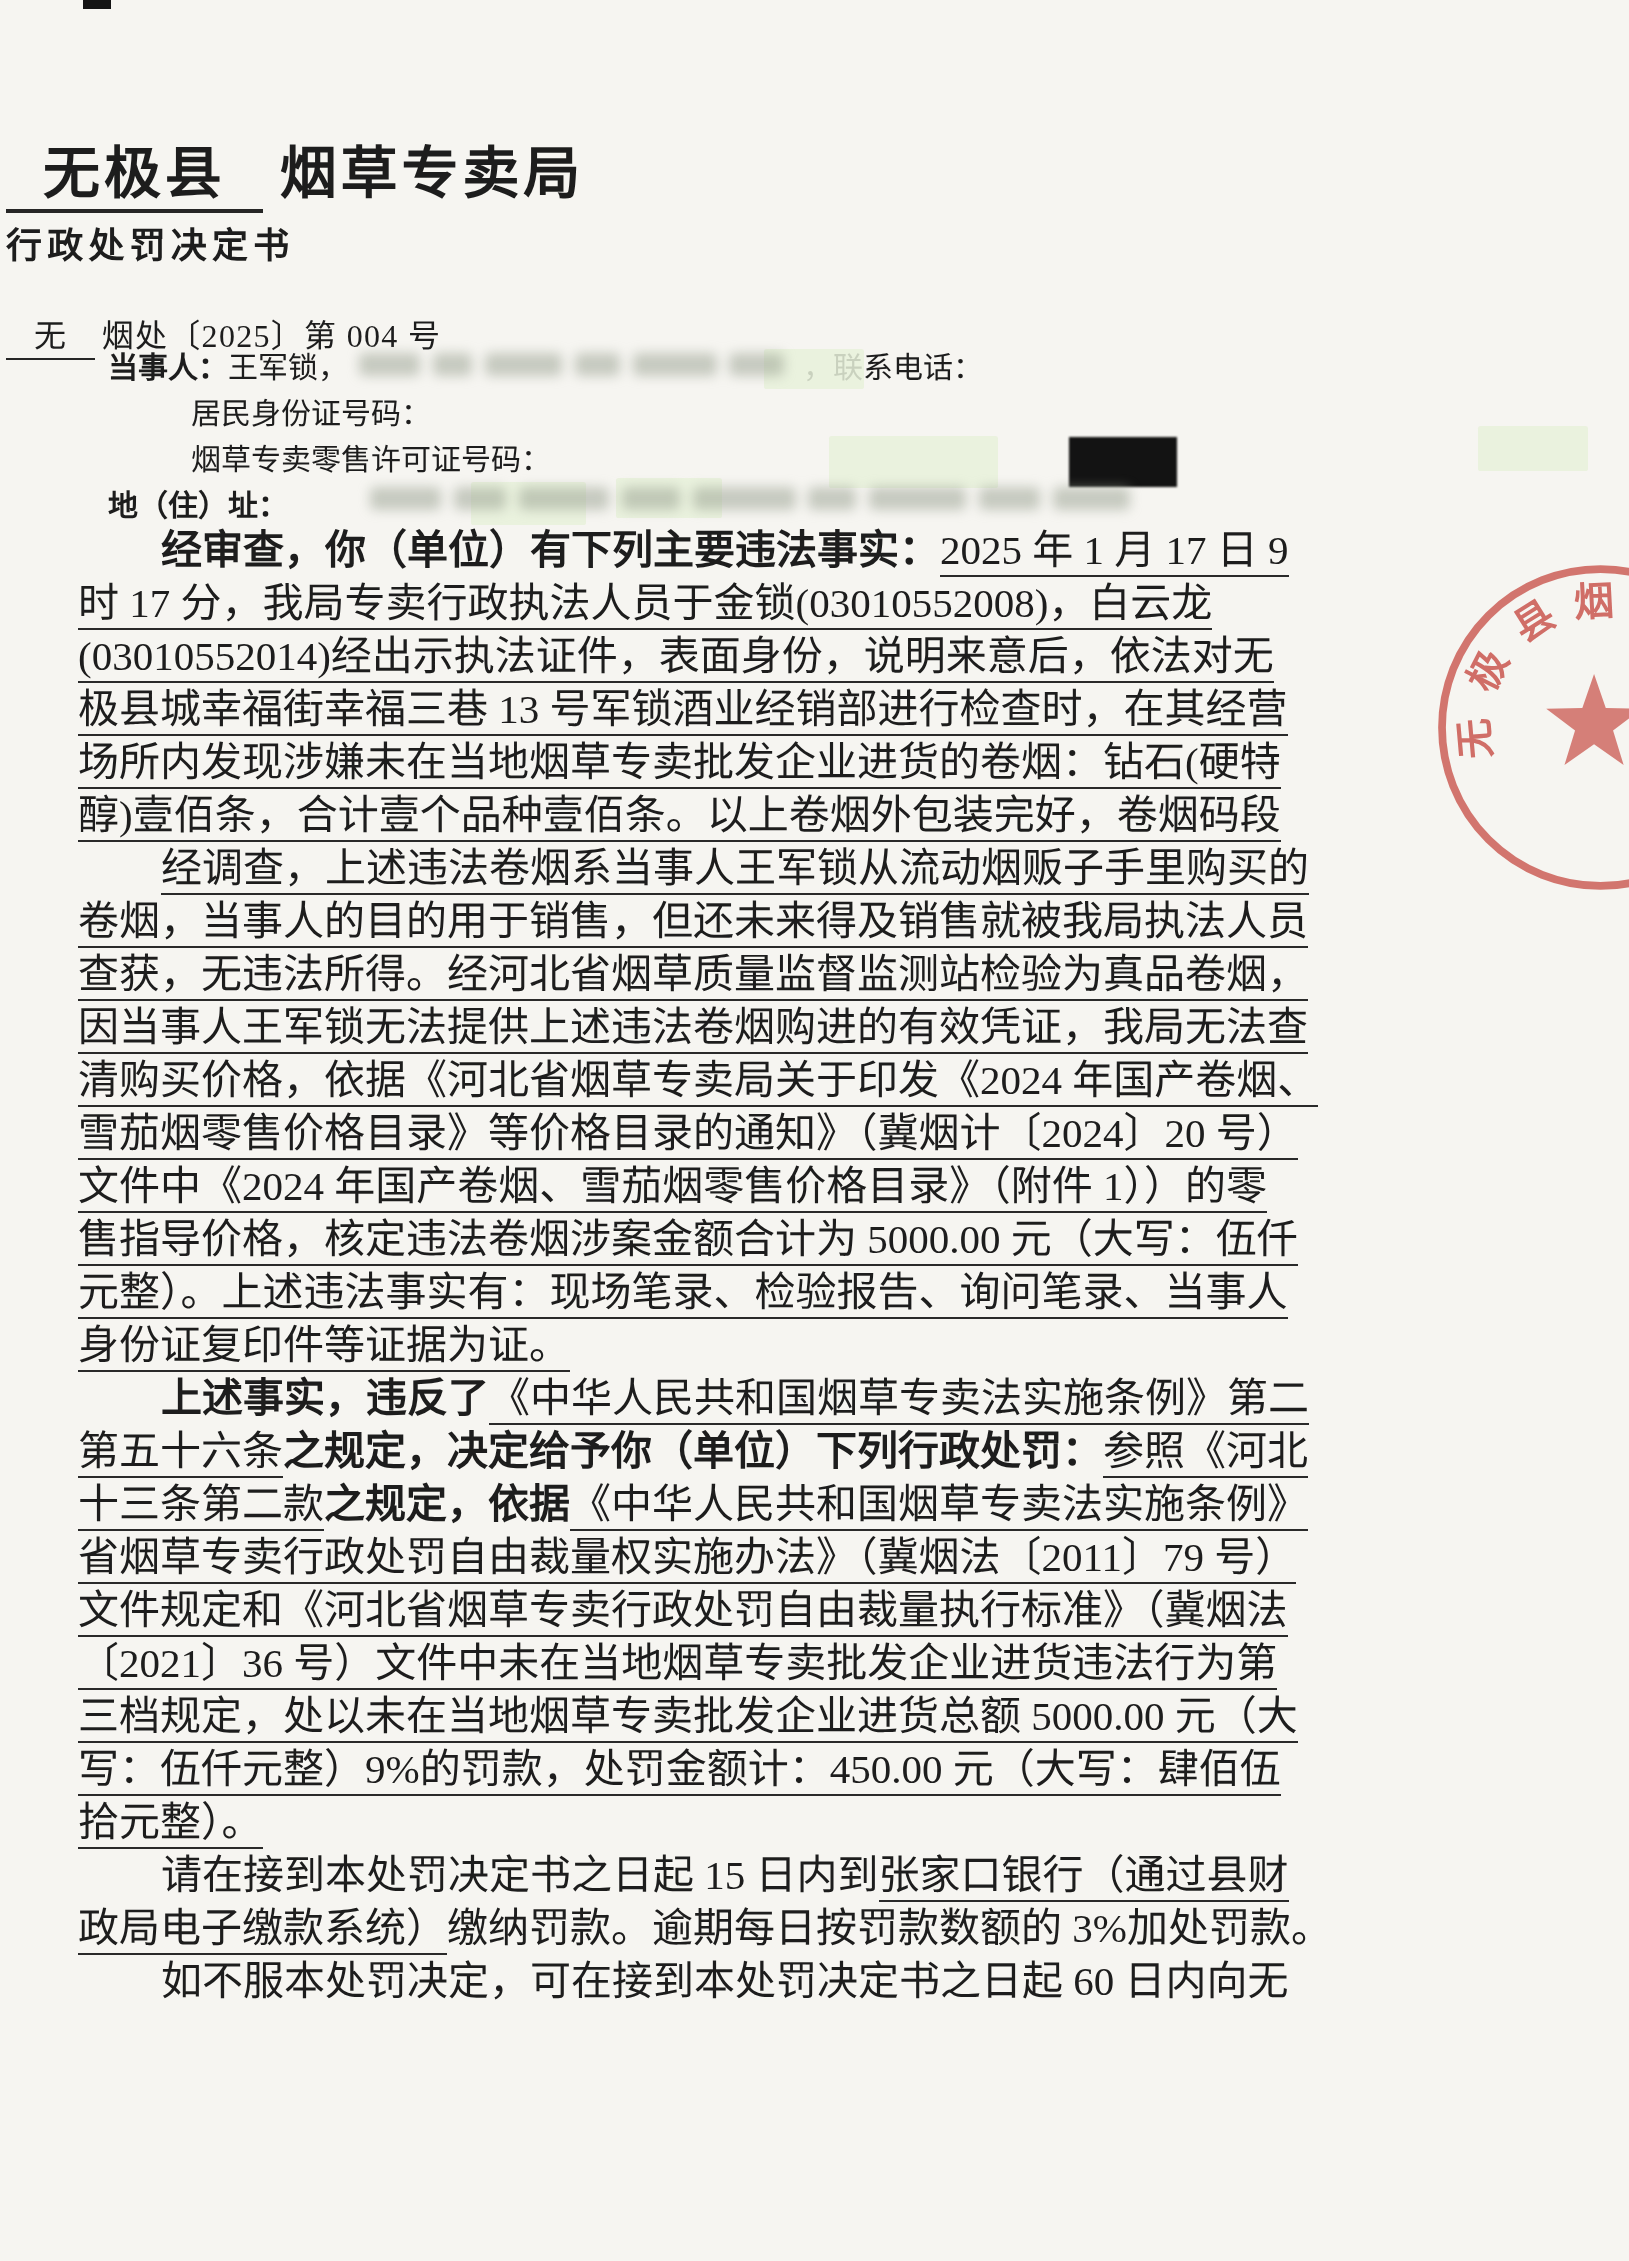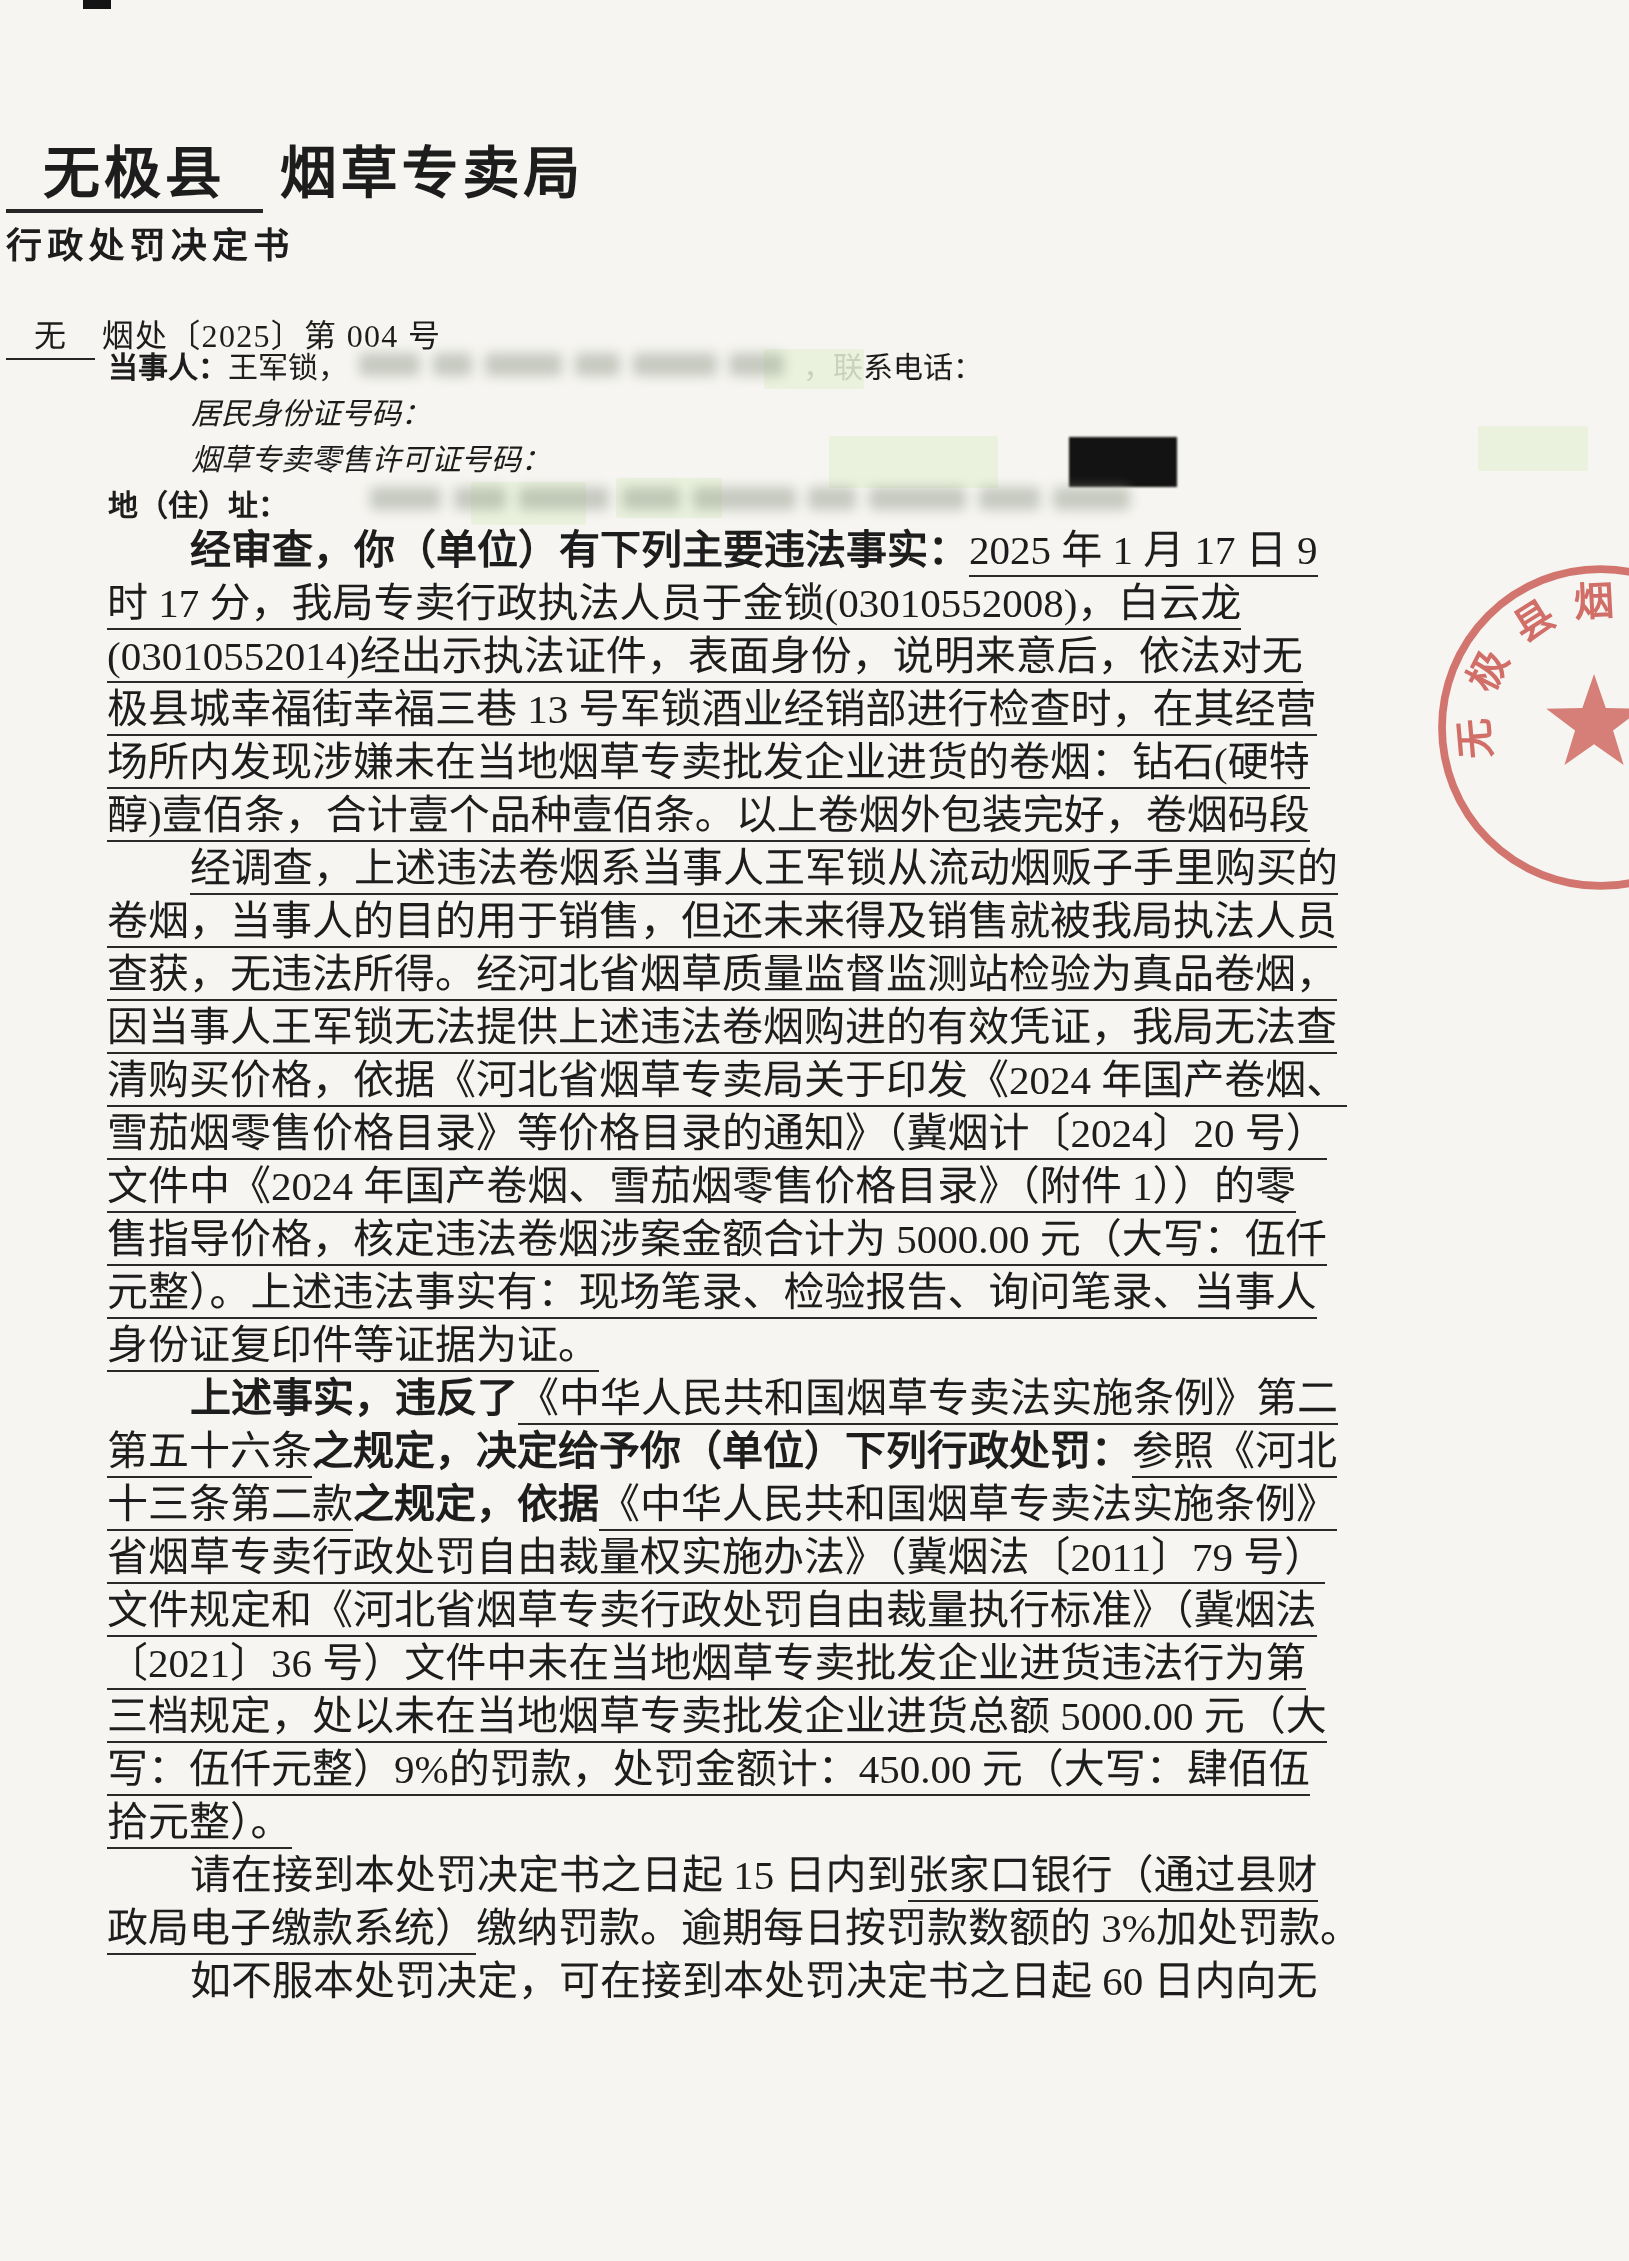--- a/index.html
+++ b/index.html
@@ -18,25 +18,25 @@
   .t1 .agency{border-bottom:4.5px solid #262626;padding:0 37px 3.9px 37px;}
   .t1 .agency2{margin-left:17px;}
   .t2{margin-top:10.3px;font-size:36px;font-weight:700;letter-spacing:5.2px;}
   .t3{margin-top:42px;font-size:32px;letter-spacing:1.3px;}
   .t3 .no-u{border-bottom:2.6px solid #262626;padding:0 28px 3.9px 28px;}
   .t3 .no-rest{margin-left:6.4px;}
   
   .party{position:absolute;top:345px;left:0;width:100%;font-size:30px;}
   .pline{line-height:46px;white-space:nowrap;}
   .pl-main{padding-left:108px;}
-  .pl-sub{padding-left:191px;font-style:italic;}
+  .pl-sub{padding-left:191px;}
   .b{font-weight:700;}
   
   .bodytext{position:absolute;top:524px;left:0;width:100%;font-size:41px;}
-  .line{line-height:53px;white-space:nowrap;padding-left:107px;}
+  .line{line-height:53px;white-space:nowrap;padding-left:78px;}
   .ind{display:inline-block;width:83px;}
   .u{border-bottom:2.6px solid #2a2a2a;padding-bottom:1.9px;}
   
   .smudge{position:absolute;filter:blur(5.8px);white-space:nowrap;}
   .blob{display:inline-block;height:23px;background:#989f90;opacity:.5;border-radius:5.2px;margin:0 6.4px;vertical-align:middle;}
   .green{position:absolute;background:#e7f1da;opacity:.85;border-radius:2.6px;}
   .blackbox{position:absolute;background:#131313;filter:blur(0.8px);}
   .speck{position:absolute;background:#141414;}
   
   .stamp{position:absolute;left:1433px;top:560px;mix-blend-mode:multiply;}

